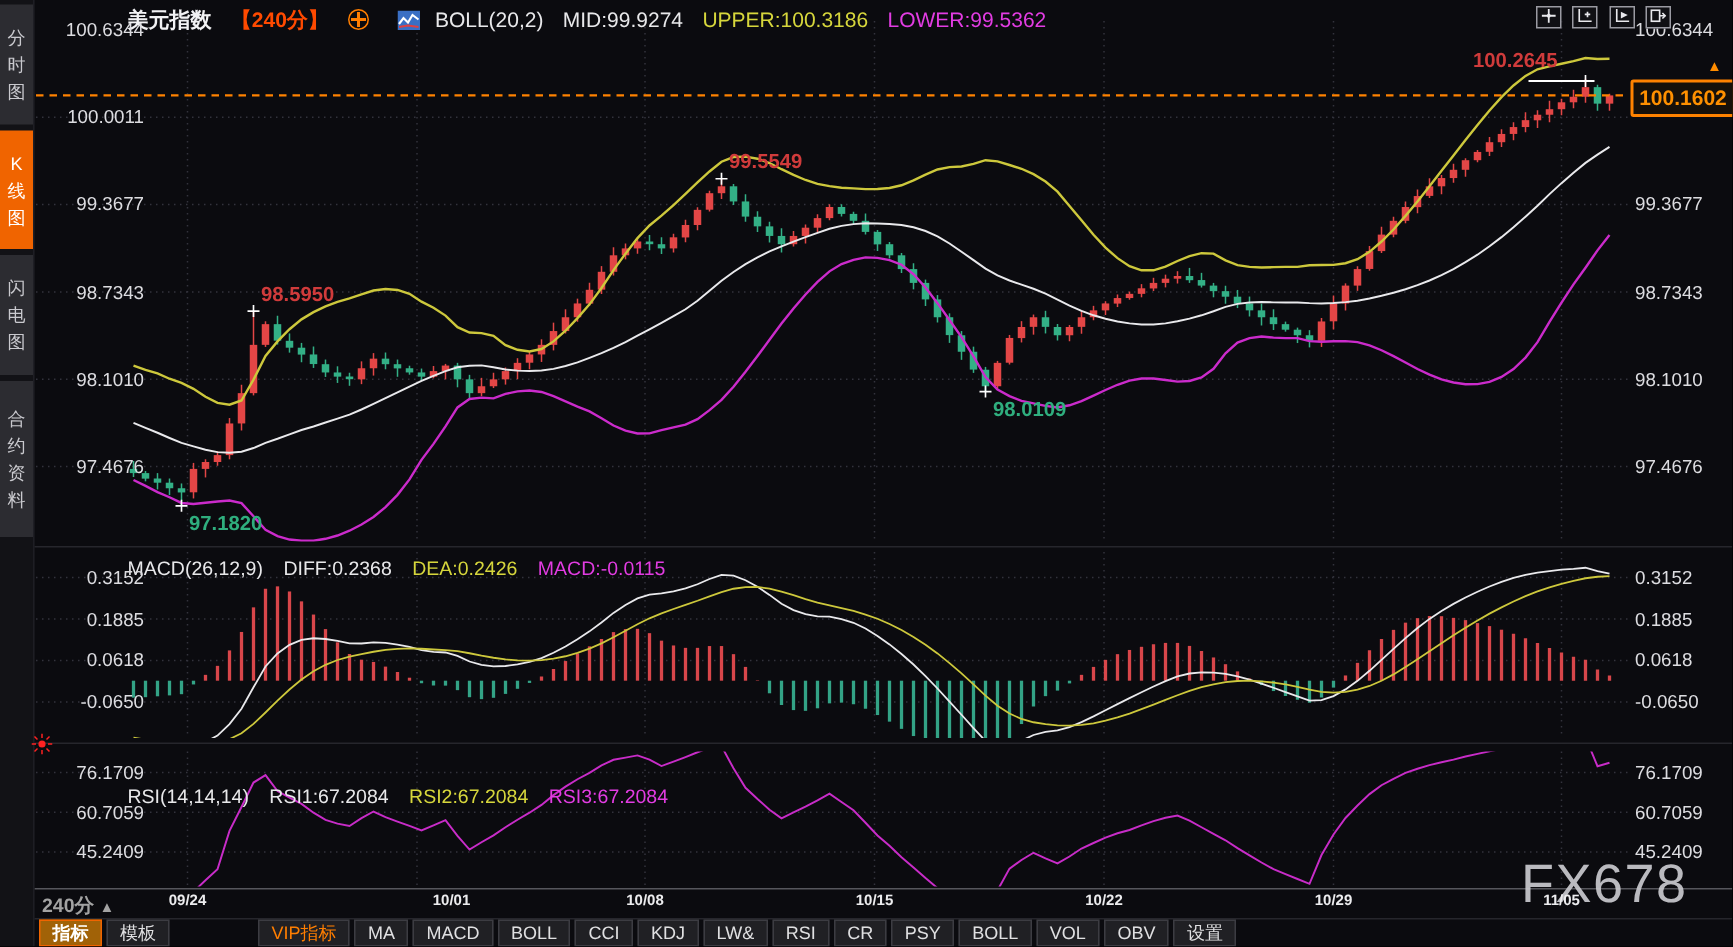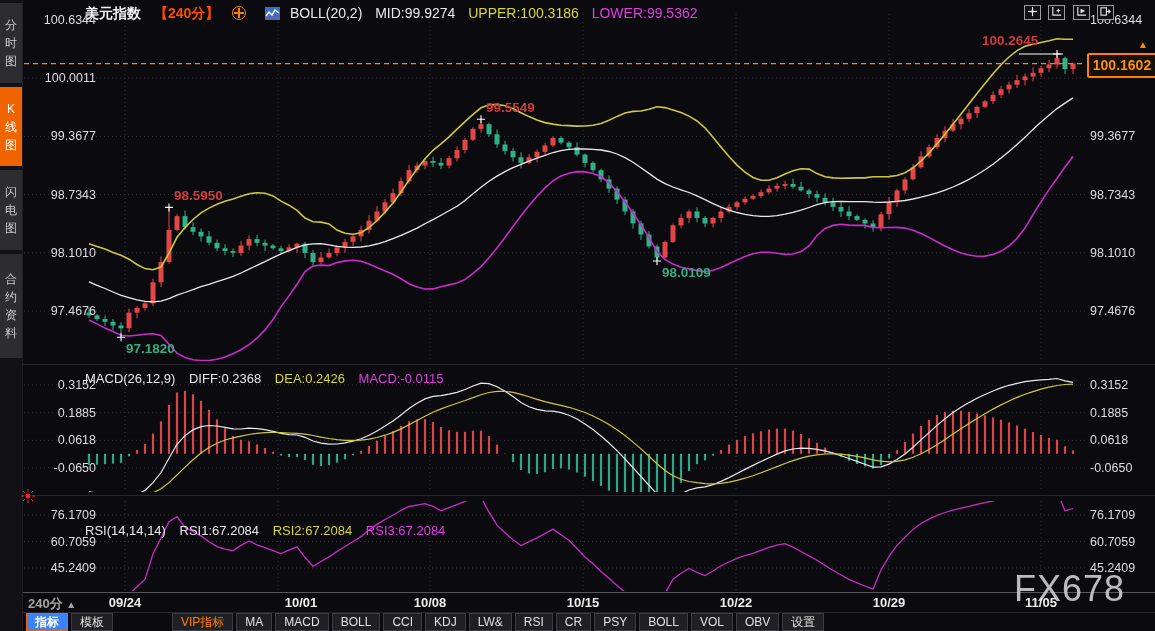--- a/index.html
+++ b/index.html
@@ -34,28 +34,28 @@
   .ylab.r{left:1090px;width:64px;text-align:left;}
   
   .ind-hdr{font-size:13px;height:15px;line-height:15px;white-space:nowrap;}
   .ind-hdr span{margin-right:10px;}
   .c-white{color:#e8e8ea;} .c-yel{color:#d6d63c;} .c-mag{color:#e23ce2;}
   
   #price-tag{left:1087px;top:53px;width:66px;height:21px;border:2px solid #ff8200;border-radius:2px;
              background:#16100a;color:#ff9000;font-size:14px;font-weight:bold;text-align:center;line-height:21px;}
   #price-arrow{left:1138px;top:40px;color:#ff8c00;font-size:10px;line-height:10px;}
   
-  .date-lab{position:absolute;top:595px;transform:translateX(-50%);color:#ececee;font-size:13px;font-weight:bold;z-index:6;}
+  .date-lab{position:absolute;top:595px;transform:translateX(-50%);color:#ececee;font-size:10px;font-weight:bold;z-index:6;}
   #period-btn{left:28px;top:595px;color:#a3a3a3;font-size:13px;font-weight:bold;cursor:pointer;z-index:6;}
   #period-btn .tri{font-size:10px;}
   
   #toolbar{left:26px;top:612px;height:19px;display:flex;align-items:center;z-index:6;}
   .tb-btn{height:16px;line-height:16px;padding:0 8px;margin-right:3px;background:#202024;border:1px solid #3c3c42;
           color:#e0e0e2;font-size:12px;cursor:pointer;white-space:nowrap;}
-  .tb-btn.active{background:#3b82f6;border-color:#f06400;color:#fff;font-weight:bold;}
+  .tb-btn.active{background:#a16207;border-color:#f06400;color:#fff;font-weight:bold;}
   .tb-btn.vip{color:#ff7e00;margin-left:44px;}
   .tb-gap{width:12px;}
   #watermark{left:1014px;top:568px;font-size:36px;color:#c9c9ce;opacity:.92;z-index:5;letter-spacing:1px;}
   #live-icon{left:21px;top:489px;width:14px;height:14px;z-index:7;cursor:pointer;}
   svg text{font-family:"Liberation Sans",sans-serif;}
 </style>
 </head>
 <body>
 
 <div id="app">

